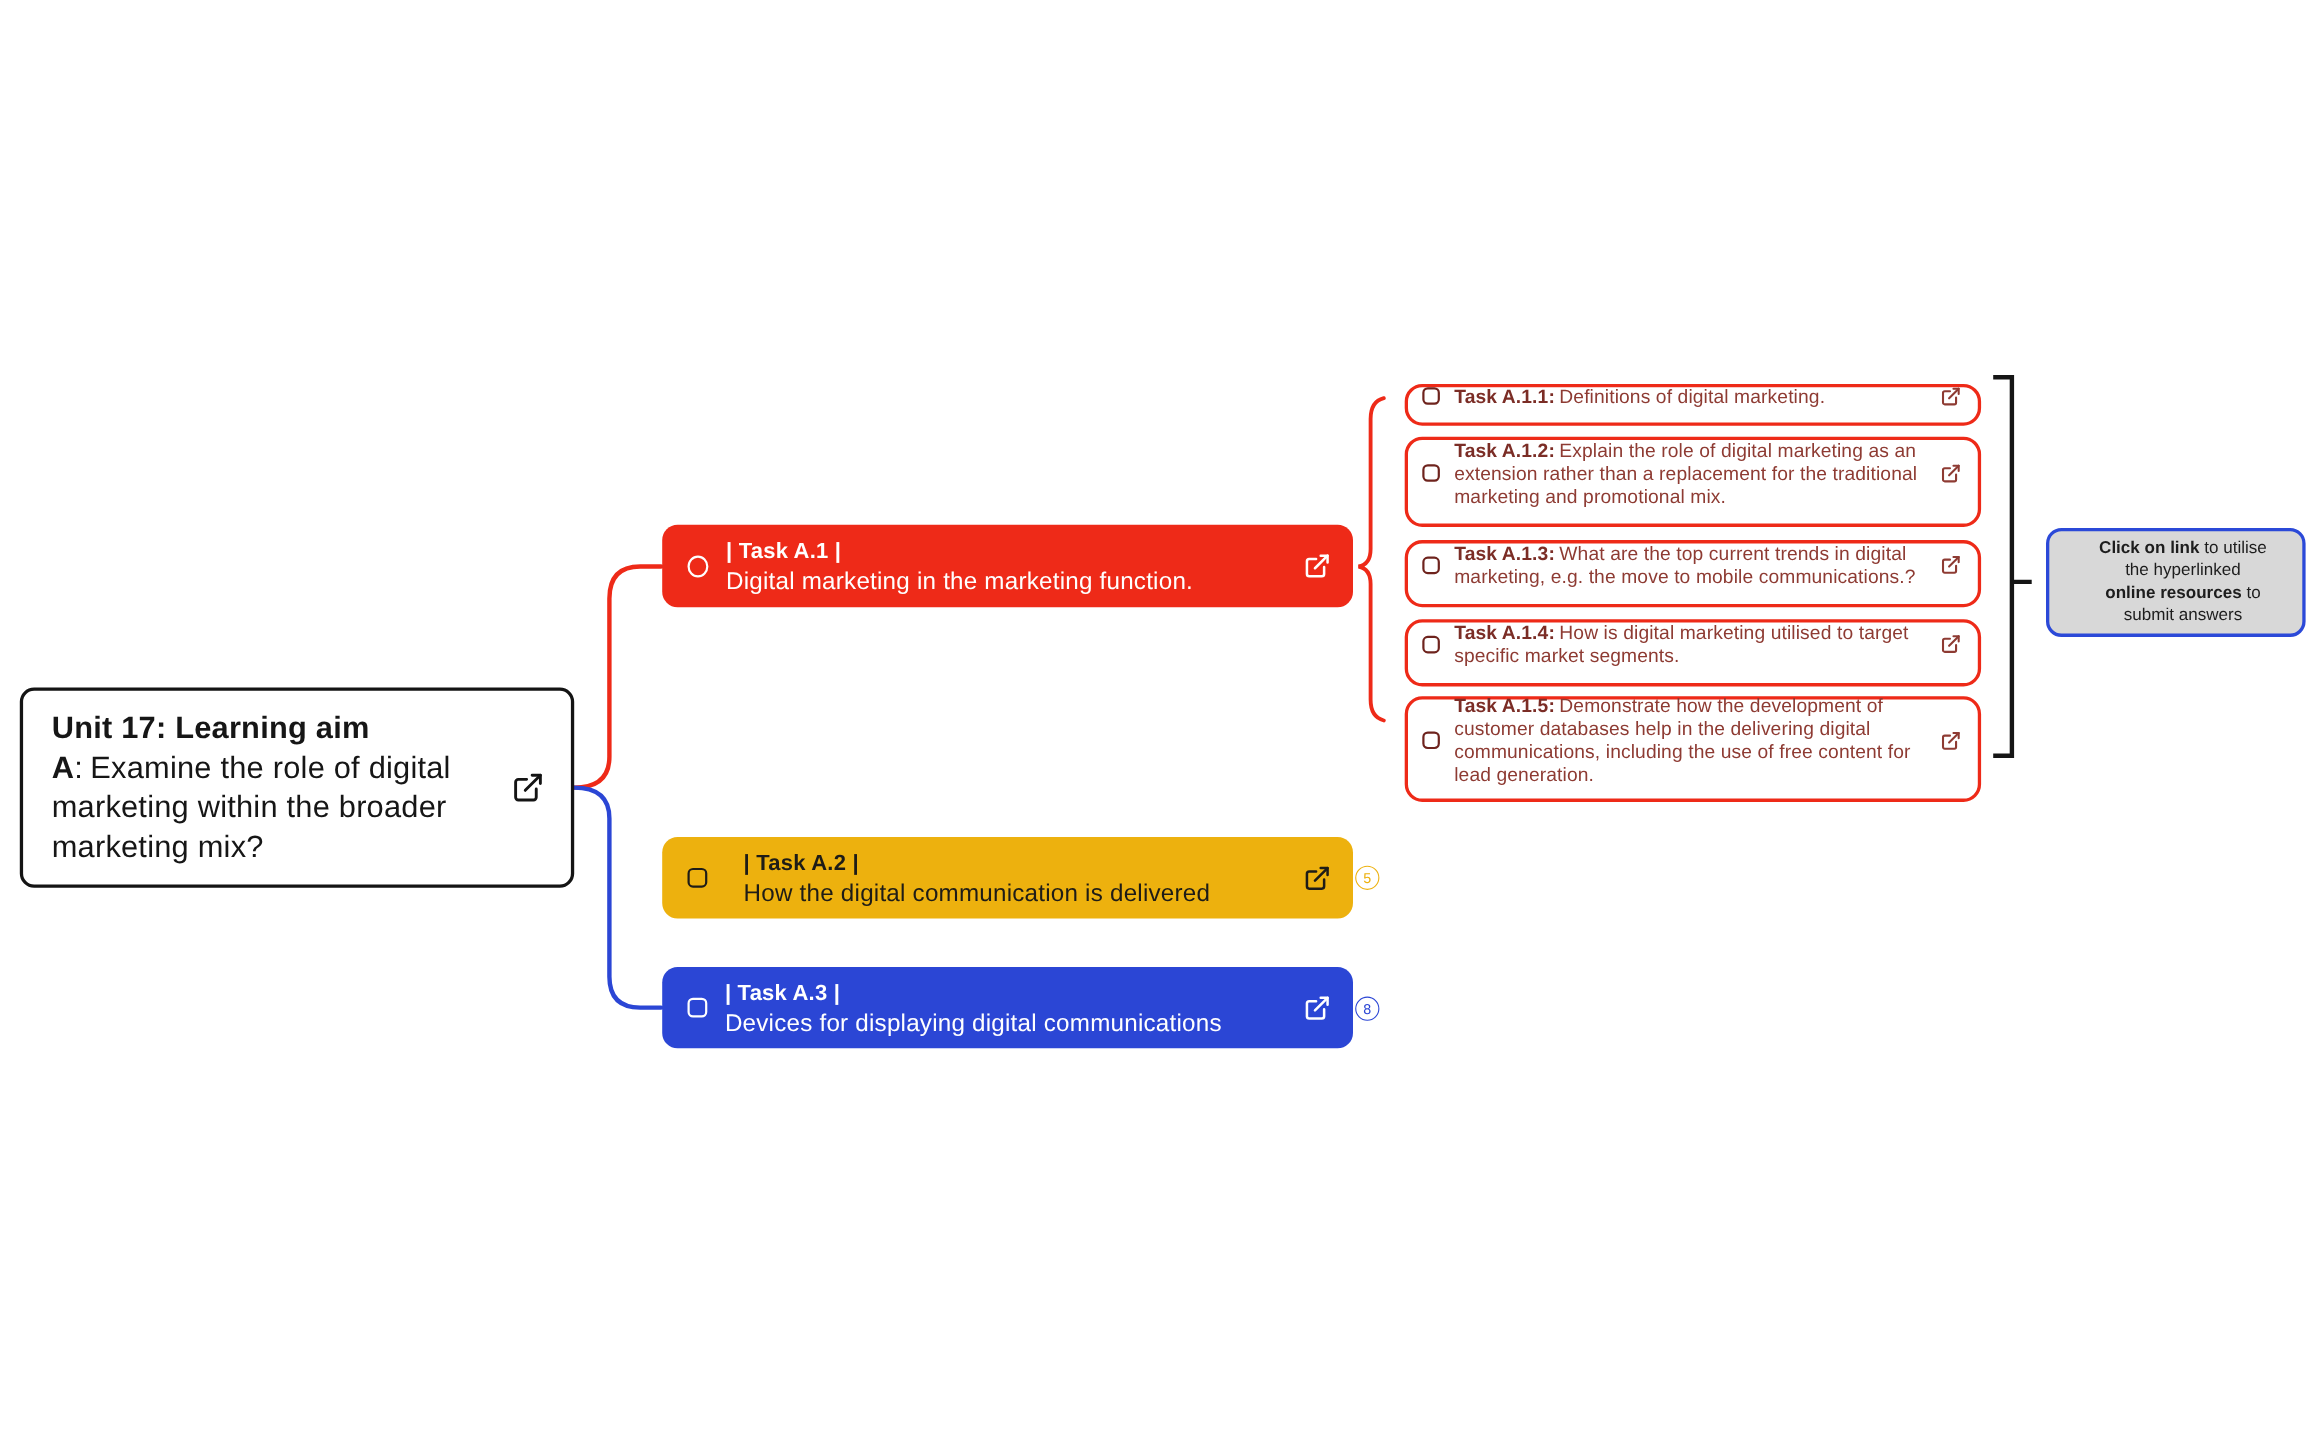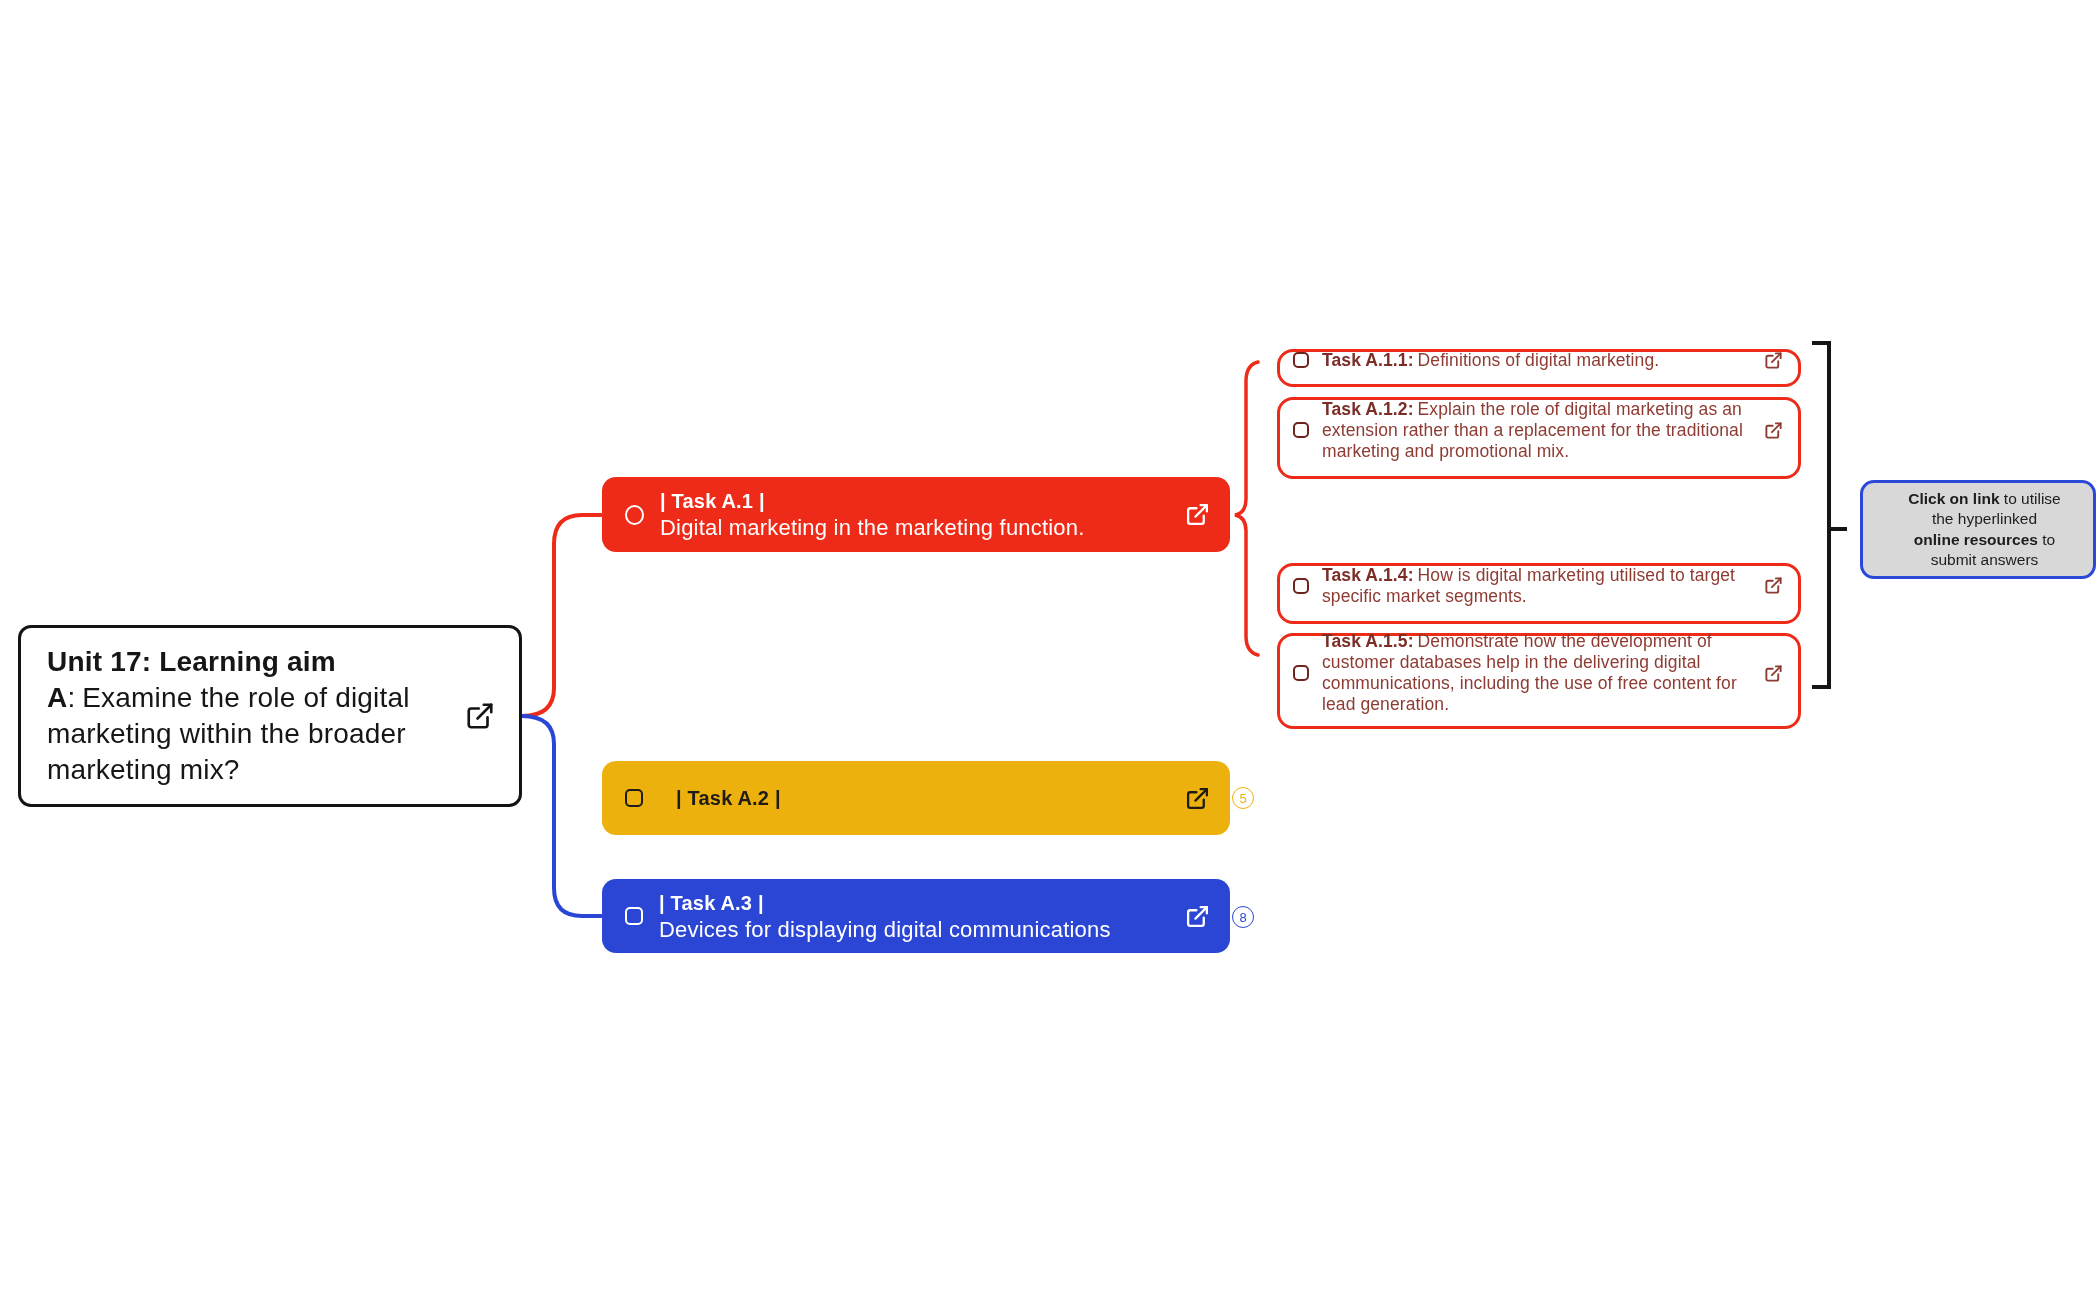--- a/index.html
+++ b/index.html
@@ -84,20 +84,21 @@
       <path d="M18 13v6a2 2 0 0 1-2 2H5a2 2 0 0 1-2-2V8a2 2 0 0 1 2-2h6"></path>
       <polyline points="15 3 21 3 21 9"></polyline>
         <line x1="10" y1="14" x2="21" y2="3"></line>
     </svg>
   </div>
 
   <div class="task yellow">
     <span class="cb cb-square"></span>
     <div>
       <div class="task-label">| Task A.2 |</div>
+      <div class="task-line">How the digital communication is delivered</div>
     </div>
     <svg class="link-icon" width="25" height="25" viewBox="0 0 24 24" fill="none" stroke="currentColor" stroke-width="2.2" stroke-linecap="round" stroke-linejoin="round">
       <path d="M18 13v6a2 2 0 0 1-2 2H5a2 2 0 0 1-2-2V8a2 2 0 0 1 2-2h6"></path>
       <polyline points="15 3 21 3 21 9"></polyline>
         <line x1="10" y1="14" x2="21" y2="3"></line>
     </svg>
   </div>
   <div class="badge yellow">5</div>
 
   <div class="task blue">
@@ -127,20 +128,29 @@
   <div class="subtask st2">
     <span class="cb cb-square-sm"></span>
     <div class="subtask-text"><span class="st-label">Task A.1.2:</span><span>Explain the role of digital marketing as an extension rather than a replacement for the traditional marketing and promotional mix.</span></div>
     <svg class="link-icon" width="19" height="19" viewBox="0 0 24 24" fill="none" stroke="currentColor" stroke-width="2.4" stroke-linecap="round" stroke-linejoin="round">
       <path d="M18 13v6a2 2 0 0 1-2 2H5a2 2 0 0 1-2-2V8a2 2 0 0 1 2-2h6"></path>
       <polyline points="15 3 21 3 21 9"></polyline>
         <line x1="10" y1="14" x2="21" y2="3"></line>
     </svg>
   </div>
 
+  <div class="subtask st3">
+    <span class="cb cb-square-sm"></span>
+    <div class="subtask-text"><span class="st-label">Task A.1.3:</span><span>What are the top current trends in digital marketing, e.g. the move to mobile communications.?</span></div>
+    <svg class="link-icon" width="19" height="19" viewBox="0 0 24 24" fill="none" stroke="currentColor" stroke-width="2.4" stroke-linecap="round" stroke-linejoin="round">
+      <path d="M18 13v6a2 2 0 0 1-2 2H5a2 2 0 0 1-2-2V8a2 2 0 0 1 2-2h6"></path>
+      <polyline points="15 3 21 3 21 9"></polyline>
+        <line x1="10" y1="14" x2="21" y2="3"></line>
+    </svg>
+  </div>
 
   <div class="subtask st4">
     <span class="cb cb-square-sm"></span>
     <div class="subtask-text"><span class="st-label">Task A.1.4:</span><span>How is digital marketing utilised to target specific market segments.</span></div>
     <svg class="link-icon" width="19" height="19" viewBox="0 0 24 24" fill="none" stroke="currentColor" stroke-width="2.4" stroke-linecap="round" stroke-linejoin="round">
       <path d="M18 13v6a2 2 0 0 1-2 2H5a2 2 0 0 1-2-2V8a2 2 0 0 1 2-2h6"></path>
       <polyline points="15 3 21 3 21 9"></polyline>
         <line x1="10" y1="14" x2="21" y2="3"></line>
     </svg>
   </div>

